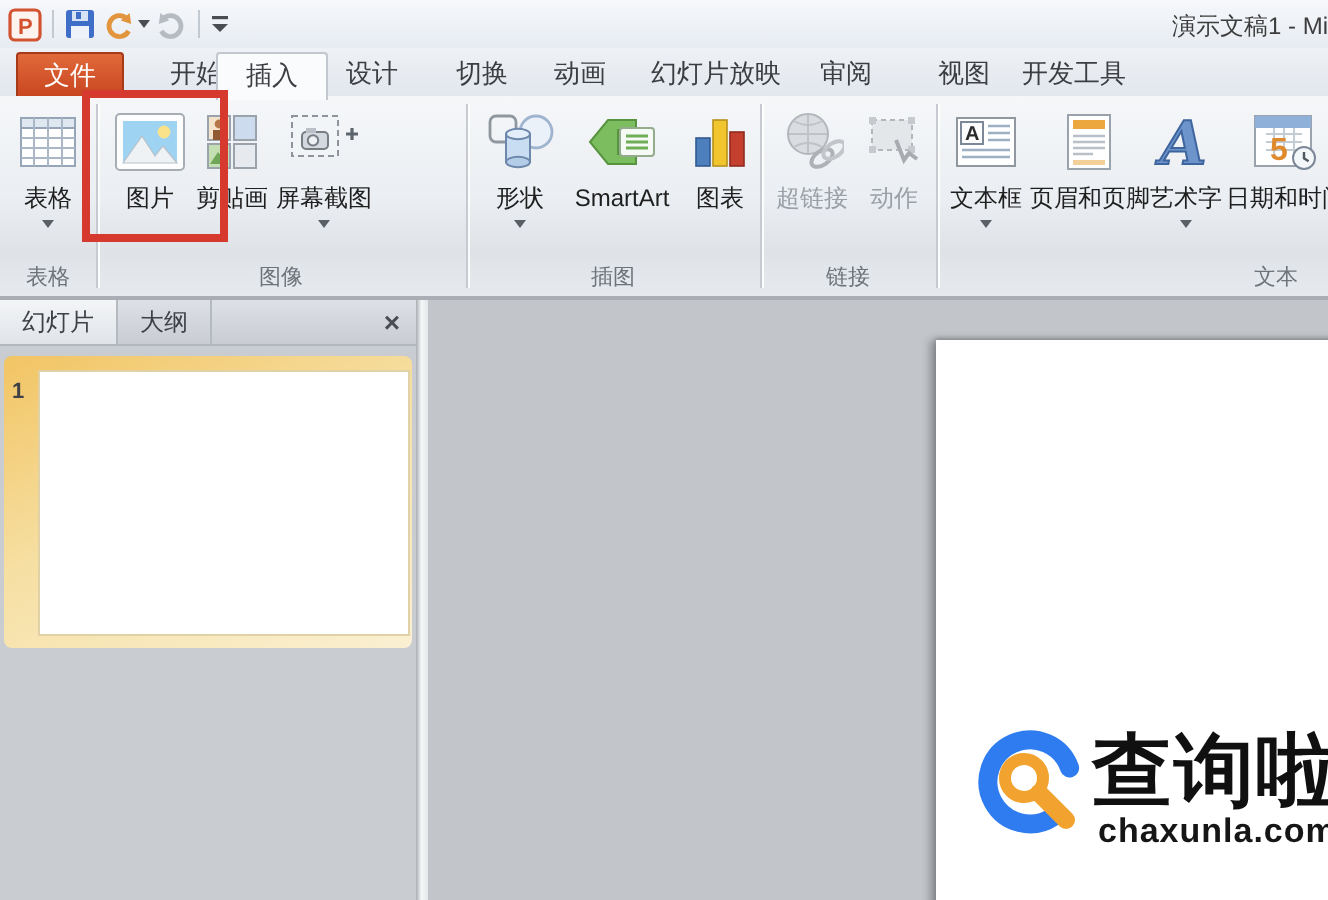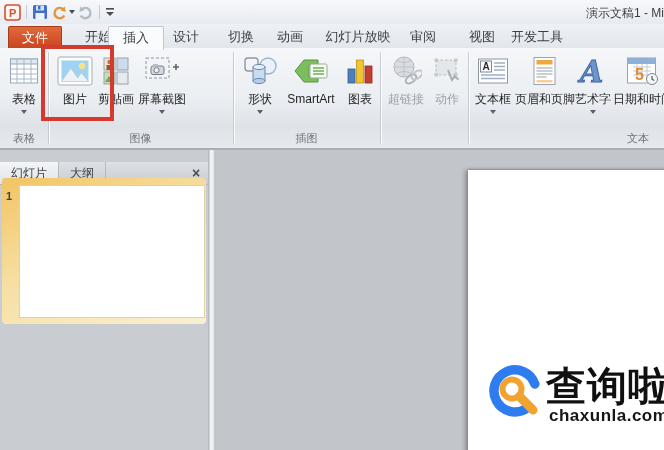--- a/index.html
+++ b/index.html
@@ -39,21 +39,21 @@
   .darr{width:0;height:0;border-left:3px solid transparent;border-right:3px solid transparent;
         border-top:4px solid #5a5f66;margin-top:4px;}
   .rbtn-disabled .rlabel{color:#9aa0a7;}
 
   
   .hlrect{position:absolute;left:41px;top:45px;width:73px;height:76px;
           border:4px solid #d6392e;box-sizing:border-box;z-index:40;}
 
   
   .panel{position:absolute;left:0;top:150px;width:208px;height:300px;background:#c9ccd1;}
-  .panel-tabs{position:absolute;left:0;top:12px;width:208px;height:22px;display:flex;
+  .panel-tabs{position:absolute;left:0;top:0;width:208px;height:22px;display:flex;
               background:linear-gradient(#dde1e6,#c9cdd3);border-bottom:1px solid #b2b7bd;}
   .ptab{height:22px;line-height:22px;padding:0 11px;font-size:12px;color:#3e4247;
         border-right:1px solid #b5bac0;}
   .ptab-active{background:linear-gradient(#f3f5f7,#e0e4e9);}
   .pclose{margin-left:auto;width:24px;text-align:center;line-height:22px;
           color:#4a4e53;font-size:14px;font-weight:bold;}
   .thumb-glow{position:absolute;left:2px;top:28px;width:204px;height:146px;border-radius:4px;
               background:linear-gradient(155deg,#f2c463 0%,#f6dfa2 45%,#faf0d2 100%);}
   .thumb-slide{position:absolute;left:17px;top:7px;width:184px;height:131px;
                background:#fff;border:1px solid #e0d2a6;}
@@ -246,20 +246,21 @@
             <rect x="4" y="4" width="20" height="15" fill="#e4e7ea" stroke="#b3b7bc" stroke-dasharray="2.5 2"></rect>
             <rect x="2.5" y="2.5" width="3.5" height="3.5" fill="#c6cace"></rect>
             <rect x="22" y="2.5" width="3.5" height="3.5" fill="#c6cace"></rect>
             <rect x="2.5" y="17" width="3.5" height="3.5" fill="#c6cace"></rect>
             <rect x="22" y="17" width="3.5" height="3.5" fill="#c6cace"></rect>
             <path d="M16 14 l4 10 2.5-3.5 4 3" fill="none" stroke="#a8acb1" stroke-width="2"></path>
           </svg>
       </span>
       <span class="rlabel">动作</span>
     </div>
+    <div class="glabel" style="left:380px;width:88px">链接</div>
     <div class="rsep" style="left:468px"></div>
 
     <div class="rbtn" style="left:470px;width:46px">
       <span class="ric">
         <svg width="32" height="28">
             <rect x="1.5" y="2" width="29" height="24" fill="#fff" stroke="#8f979f"></rect>
             <rect x="3.5" y="4" width="11" height="11" fill="#fdfdfd" stroke="#7c8798"></rect>
             <text x="5.5" y="13" font-size="10" font-weight="bold" fill="#2b2b2b" font-family="Liberation Sans,sans-serif">A</text>
             <path d="M17 6 h11 M17 9.5 h11 M17 13 h11 M4 18 h24 M4 21.5 h24" stroke="#9db0c4" stroke-width="1.3"></path>
           </svg>

